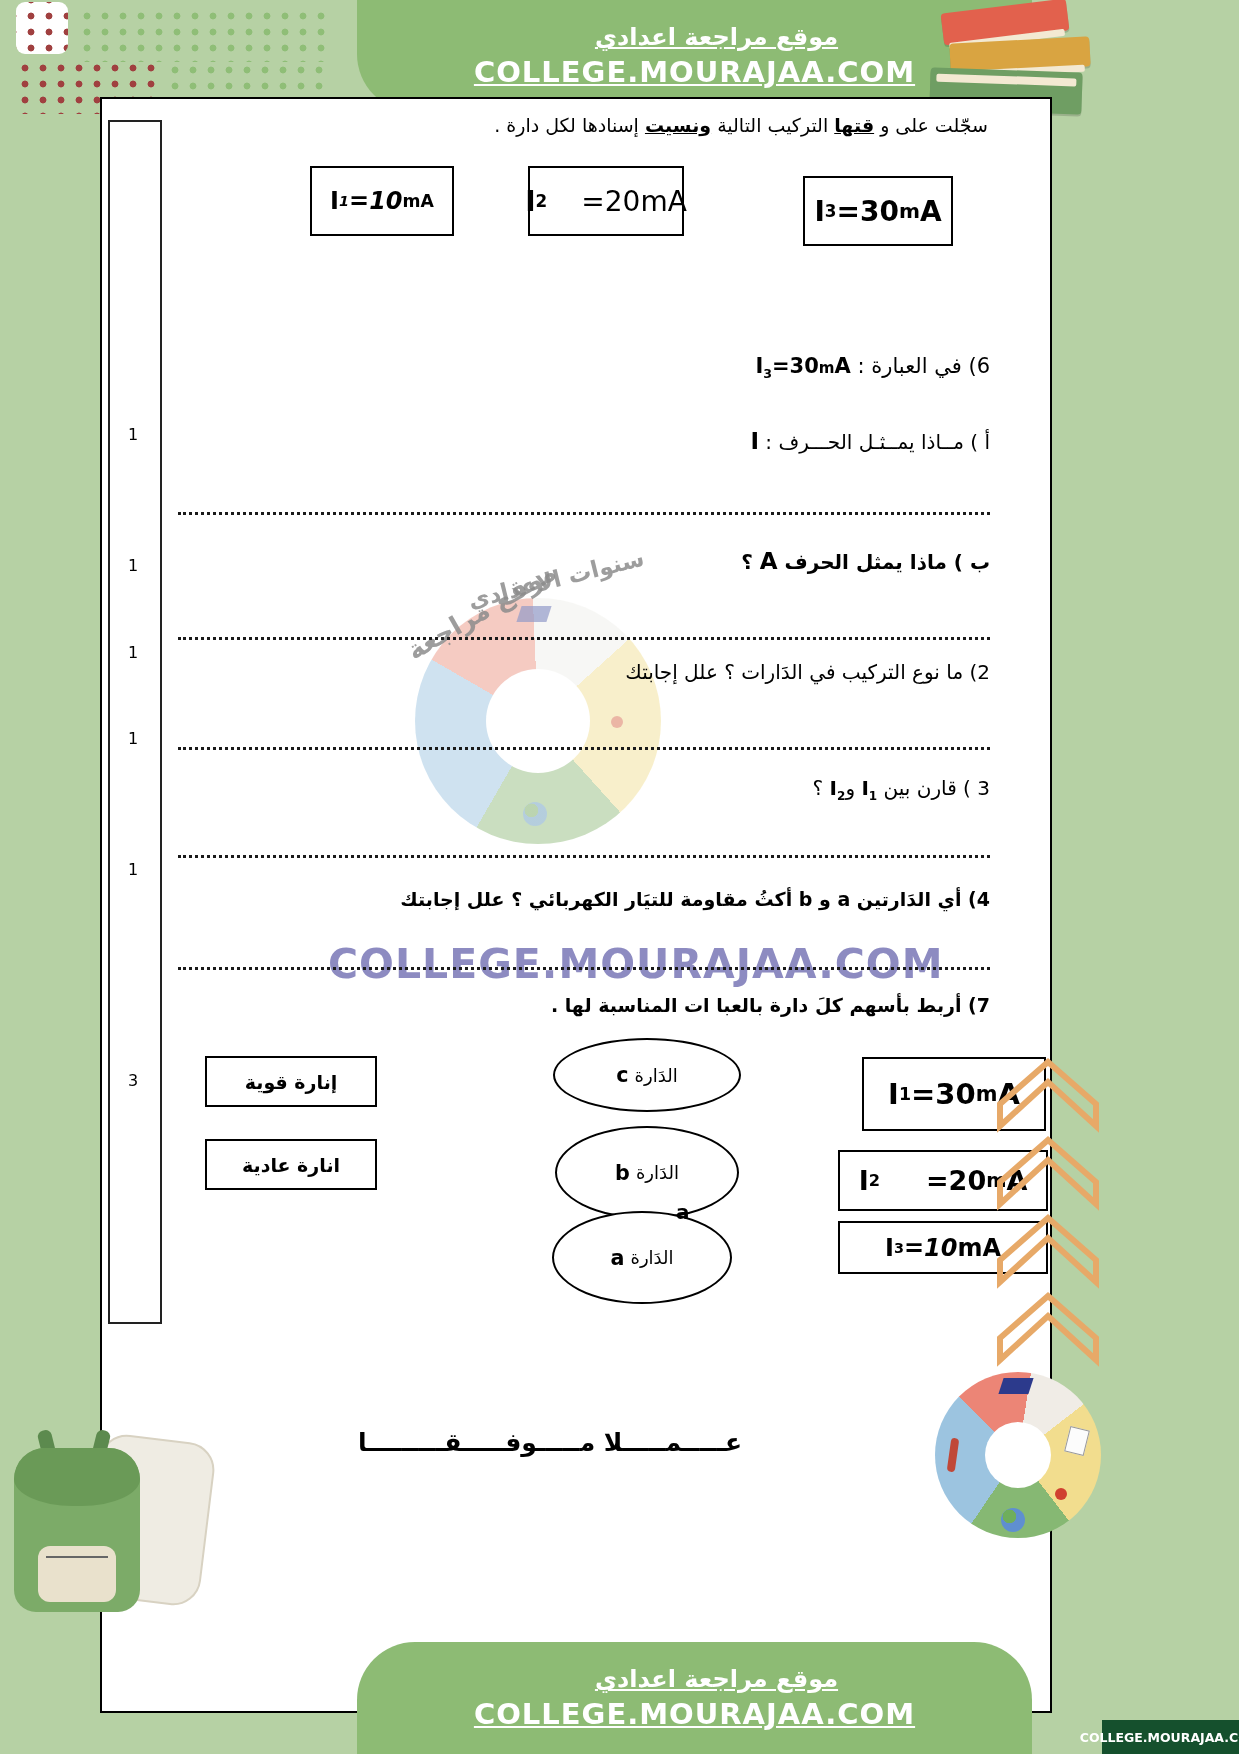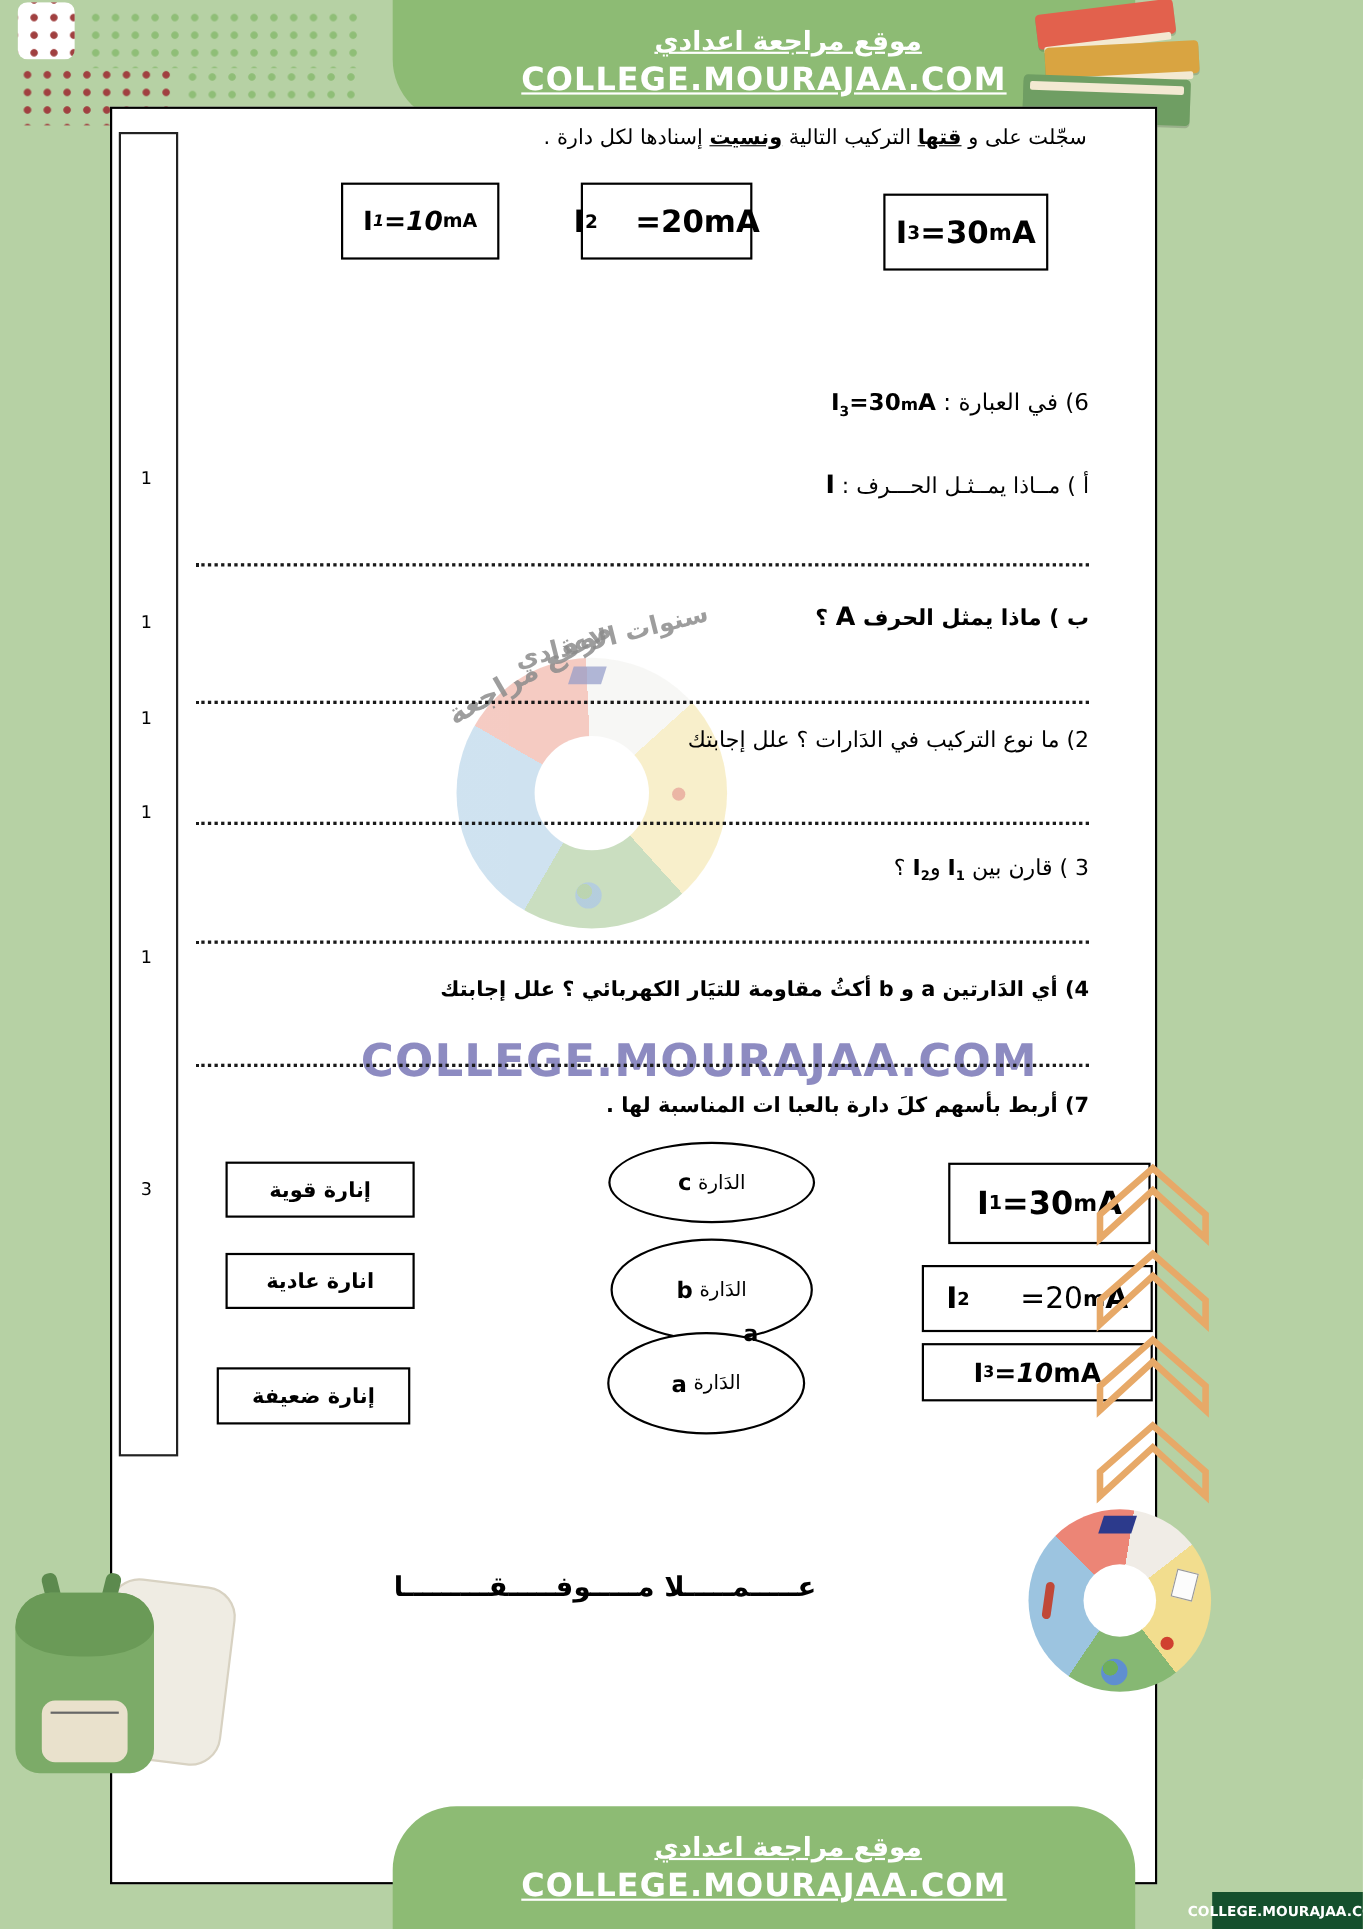--- a/index.html
+++ b/index.html
@@ -117,21 +117,21 @@
   <div class="valbox" style="left:310px;top:166px;width:140px;height:66px;font-size:24px;">
       <span style="font-weight: bold;">I</span>
       <sub style="font-weight: bold; font-style: italic;">1</sub>
       <span style="font-weight: bold;">=</span>
       <span style="font-weight: bold; font-style: italic;">10</span>
       <span style="font-weight: bold; font-size: 0.72em;"> mA</span>
     </div>
   <div class="valbox" style="left:528px;top:166px;width:152px;height:66px;font-size:28px;">
       <span style="font-weight: bold;">I</span>
       <sub style="font-weight: bold;">2</sub>
-      <span style="font-weight: bold; margin-left: 34px;">=20mA</span>
+      <span style="font-weight: normal; margin-left: 34px;">=20mA</span>
     </div>
   <div class="valbox" style="left:803px;top:176px;width:146px;height:66px;font-size:28px;">
       <span style="font-weight: bold;">I</span>
       <sub style="font-weight: bold;">3</sub>
       <span style="font-weight: bold;">=30</span>
       <span style="font-weight: bold; font-size: 0.72em;">m</span>
       <span style="font-weight: bold;">A</span>
     </div>
 
   <div class="rtl-line" style="top:354px;font-size:21px;"><span>6) في العبارة : </span><span style="font-weight: bold;">I</span><sub style="font-weight: bold;">3</sub><span style="font-weight: bold;">=30</span><span style="font-weight: bold; font-size: 0.72em;">m</span><span style="font-weight: bold;">A</span></div>
@@ -145,21 +145,20 @@
   <div class="purple-mark">COLLEGE.MOURAJAA.COM</div>
 
   <div class="dotline" style="top:512px;"></div>
   <div class="dotline" style="top:637px;"></div>
   <div class="dotline" style="top:747px;"></div>
   <div class="dotline" style="top:855px;"></div>
   <div class="dotline" style="top:967px;"></div>
 
   <div class="matchbox" style="left:205px;top:1139px;width:168px;height:47px;">انارة عادية</div>
   <div class="matchbox" style="left:205px;top:1056px;width:168px;height:47px;">إنارة قوية</div>
-  <div class="matchbox" style="left:197px;top:1243px;width:172px;height:48px;">إنارة ضعيفة</div>
 
   <div class="ellipse" style="left:553px;top:1038px;width:184px;height:70px;">
       <span>الدَارة </span>
       <span style="font-weight: bold; font-size: 1.15em;">c</span>
     </div>
   <div class="ellipse" style="left:555px;top:1126px;width:180px;height:89px;">
       <span>الدَارة </span>
       <span style="font-weight: bold; font-size: 1.15em;">b</span>
     </div>
   <div class="ellipse" style="left:552px;top:1211px;width:176px;height:89px;">
@@ -171,21 +170,21 @@
   <div class="valbox" style="left:862px;top:1057px;width:180px;height:70px;font-size:29px;">
       <span style="font-weight: bold;">I</span>
       <sub style="font-weight: bold;">1</sub>
       <span style="font-weight: bold;">=30</span>
       <span style="font-weight: bold; font-size: 0.72em;">m</span>
       <span style="font-weight: bold;">A</span>
     </div>
   <div class="valbox" style="left:838px;top:1150px;width:206px;height:57px;font-size:27px;">
       <span style="font-weight: bold;">I</span>
       <sub style="font-weight: bold;">2</sub>
-      <span style="font-weight: normal; margin-left: 46px;">=20</span>
+      <span style="font-weight: bold; margin-left: 46px;">=20</span>
       <span style="font-weight: bold; font-size: 0.72em;">m</span>
       <span style="font-weight: bold;">A</span>
     </div>
   <div class="valbox" style="left:838px;top:1221px;width:206px;height:49px;font-size:24px;">
       <span style="font-weight: bold;">I</span>
       <sub style="font-weight: bold;">3</sub>
       <span style="font-weight: bold;">=</span>
       <span style="font-weight: bold; font-style: italic;">10</span>
       <span style="font-weight: bold;"> mA</span>
     </div>

